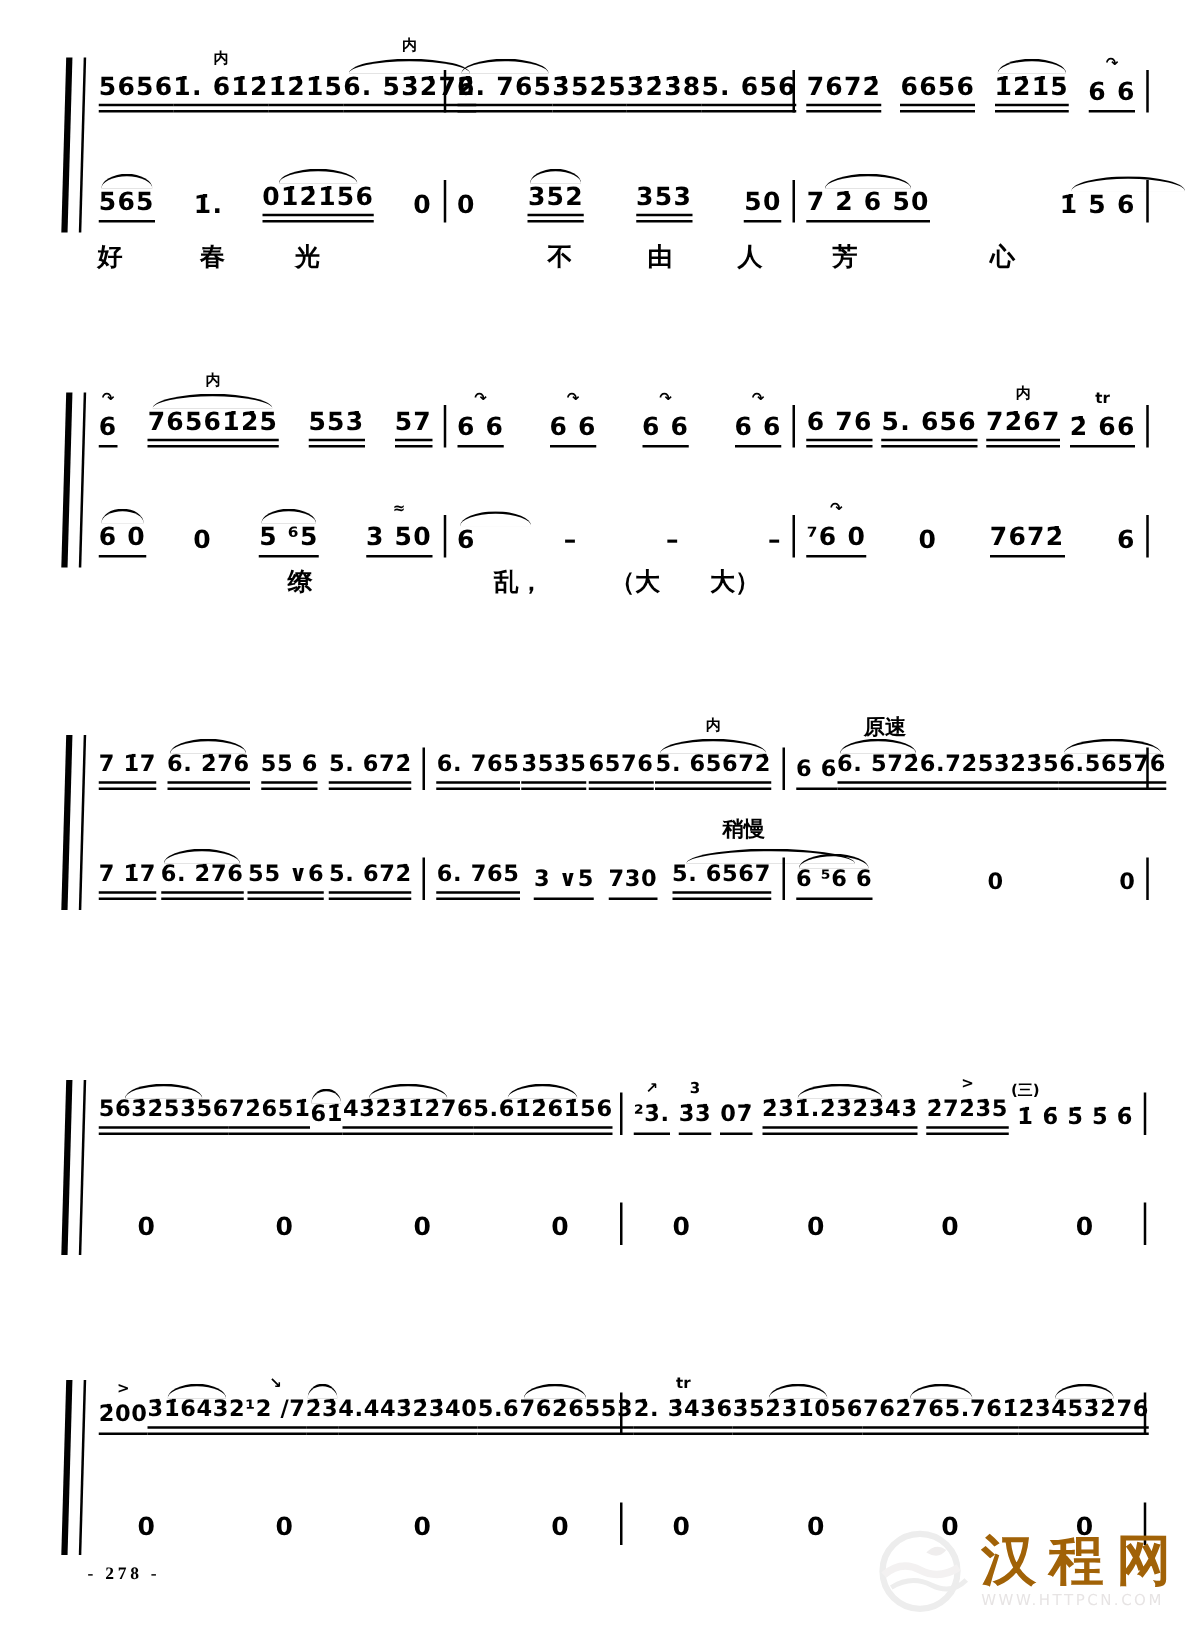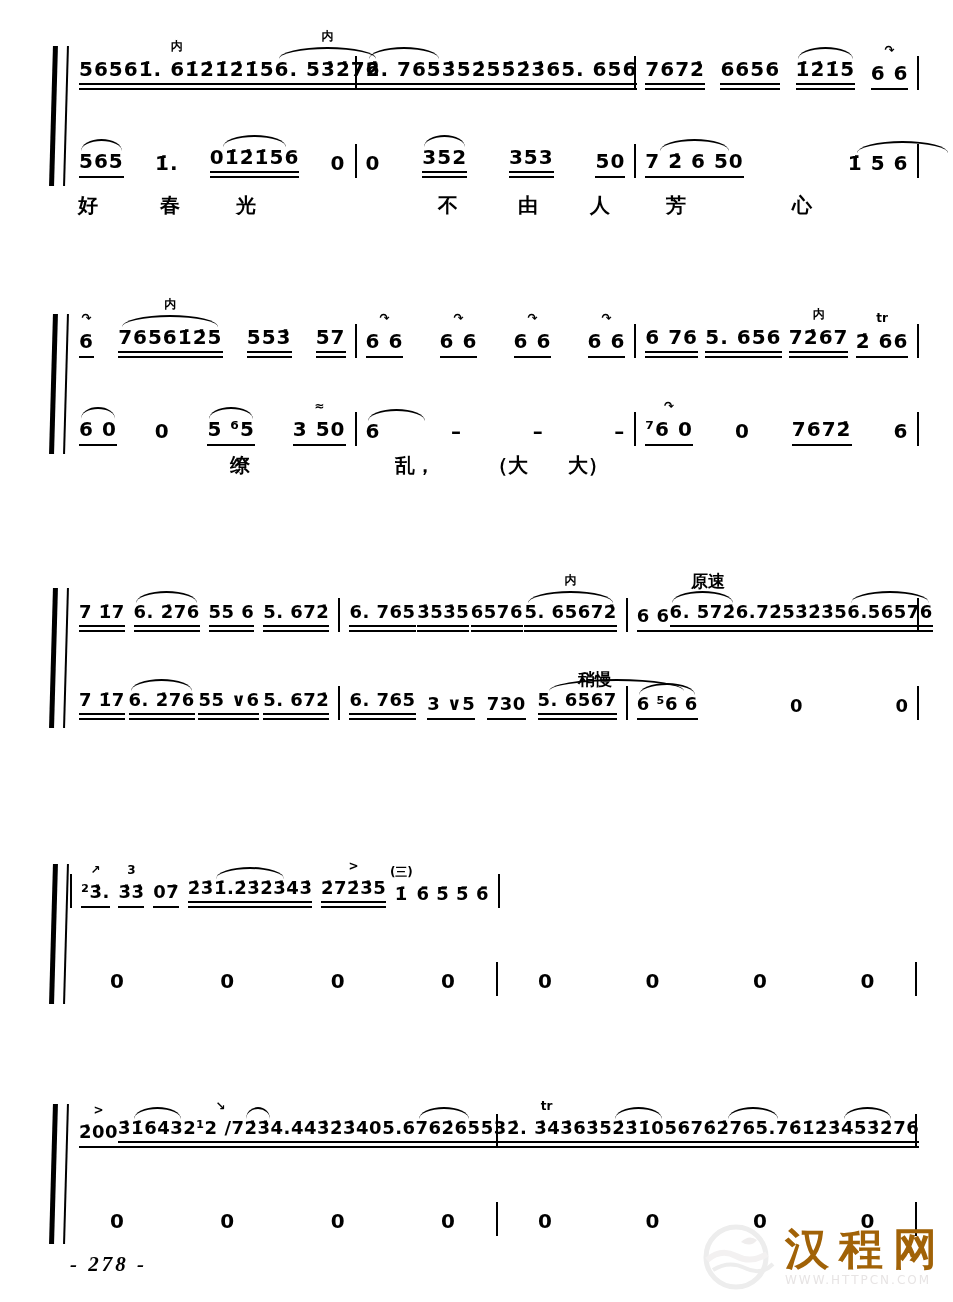--- a/index.html
+++ b/index.html
@@ -29,33 +29,33 @@
   .sys2 .lyrics{top:130px;}
   .lyrics span{position:absolute;top:0;font-size:20px;font-weight:600;white-space:nowrap;}
   .sys1 .lyrics span:nth-child(1){left:8px}  .sys1 .lyrics span:nth-child(2){left:90px}
   .sys1 .lyrics span:nth-child(3){left:166px}.sys1 .lyrics span:nth-child(4){left:368px}
   .sys1 .lyrics span:nth-child(5){left:448px}.sys1 .lyrics span:nth-child(6){left:520px}
   .sys1 .lyrics span:nth-child(7){left:596px}.sys1 .lyrics span:nth-child(8){left:722px}
   .sys2 .lyrics span:nth-child(1){left:160px}.sys2 .lyrics span:nth-child(2){left:325px}
   .sys2 .lyrics span:nth-child(3){left:418px}.sys2 .lyrics span:nth-child(4){left:498px}
   .label{position:absolute;font-size:17px;font-weight:bold;white-space:nowrap;}
   .sys3 .label.top{left:621px;top:-26px;}
-  .sys3 .label.bottom{left:508px;top:72px;}
+  .sys3 .label.bottom{left:508px;top:56px;}
   
   .sys1 .measure:nth-of-type(1),.sys2 .measure:nth-of-type(1){width:33.4%}
   .sys1 .measure:nth-of-type(2),.sys2 .measure:nth-of-type(2){width:32.6%}
   .sys1 .measure:nth-of-type(3),.sys2 .measure:nth-of-type(3){width:33.0%}
   .sys3 .measure:nth-of-type(1){width:31.5%}
   .sys3 .measure:nth-of-type(2){width:33.5%}
   .sys3 .measure:nth-of-type(3){width:34.0%}
   .sys4 .measure:nth-of-type(1),.sys5 .measure:nth-of-type(1){width:50%}
   .sys4 .measure:nth-of-type(2),.sys5 .measure:nth-of-type(2){width:49%}
   .sys4 .sysline.bottom .measure,.sys5 .sysline.bottom .measure{padding:0 40px;}
   .footer-pageno{position:absolute;left:70px;top:1252px;font-family:"Liberation Serif",serif;
-                 font-style:italic;font-weight:bold;font-size:21px;letter-spacing:3px;}
+                 font-weight:bold;font-size:14px;letter-spacing:3px;}
   .watermark{position:absolute;right:6px;top:1220px;display:flex;align-items:center;
              gap:6px;user-select:none;}
   .wm-text{display:flex;flex-direction:column;align-items:flex-start;}
   .wm-name{font-size:44px;font-weight:bold;color:#a16207;letter-spacing:10px;line-height:1;}
   .wm-url{font-size:12px;color:#e7e4e4;letter-spacing:2px;margin-top:2px;}
 </style>
 </head>
 <body>
 
 <div class="page">
@@ -66,21 +66,21 @@
           <div class="measure">
             <span class="grp u2">5656</span>
             <span class="grp u2">1̇. 61̇2̇<b class="ann">内</b></span>
             <span class="grp u2">1̇2̇1̇5</span>
             <span class="grp u2 has-arc">6. 53̇2̇72̇<b class="arc" style="width: 92%; left: 4%;"></b><b class="ann">内</b></span>
           </div>
           <i class="bar"></i>
           <div class="measure">
             <span class="grp u2 has-arc">6. 765<b class="arc" style="width: 92%; left: 4%;"></b></span>
             <span class="grp u2">3̇52̇5</span>
-            <span class="grp u2">5̇2̇3̇6</span>
+            <span class="grp u2">3̇2̇3̇8</span>
             <span class="grp u2">5. 656</span>
           </div>
           <i class="bar"></i>
           <div class="measure">
             <span class="grp u2">7672̇</span>
             <span class="grp u2">6656</span>
             <span class="grp u2 has-arc">1̇2̇1̇5<b class="arc" style="width: 92%; left: 4%;"></b></span>
             <span class="grp u1">6 6<b class="ann">↷</b></span>
           </div>
           <i class="bar"></i>
@@ -218,20 +218,27 @@
             <span class="grp u0">0</span>
           </div>
           <i class="bar"></i>
         </div>
         <div class="label top">原速</div>
         <div class="label bottom">稍慢</div>
       </div>
       <div class="system sys4">
         <div class="bracket" style="height: 140px;"></div>
         <div class="sysline top">
+          <div class="measure">
+            <span class="grp u2 has-arc">563̇2̇53̇56<b class="arc" style="width: 60%; left: 20%;"></b></span>
+            <span class="grp u2">72̇651̇</span>
+            <span class="grp u1 has-arc">61̇<b class="arc" style="width: 92%; left: 4%;"></b></span>
+            <span class="grp u2 has-arc">43̇2̇3̇1̇2̇76<b class="arc" style="width: 60%; left: 20%;"></b></span>
+            <span class="grp u2 has-arc">5.61̇2̇61̇56<b class="arc" style="width: 50%; left: 25%;"></b></span>
+          </div>
           <i class="bar"></i>
           <div class="measure">
             <span class="grp u1">²3̇.<b class="ann">↗</b></span>
             <span class="grp u1">3̇3̇<b class="ann">3</b></span>
             <span class="grp u1">07̇</span>
             <span class="grp u2 has-arc">2̇3̇1̇.2̇3̇2̇3̇43̇<b class="arc" style="width: 55%; left: 22.5%;"></b></span>
             <span class="grp u2">2̇72̇3̇5<b class="ann">&gt;</b></span>
             <span class="grp u0">1̇<b class="ann">(三)</b></span>
             <span class="grp u0">6̄ 5̄ 5̄ 6̄</span>
           </div>

